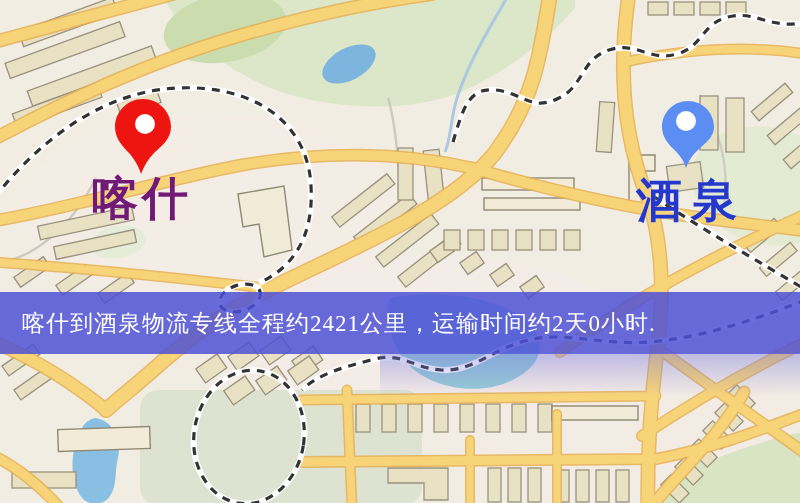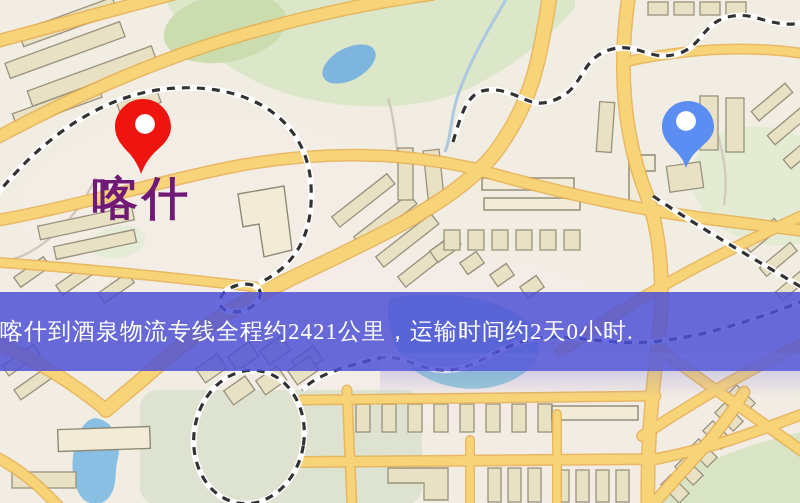--- a/index.html
+++ b/index.html
@@ -3,23 +3,23 @@
 <meta charset="utf-8">
 <style>
   html,body{margin:0;padding:0;background:#888;}
   .stage{position:relative;width:800px;height:503px;overflow:hidden;background:#f2ede3;
          font-family:"Liberation Serif","DejaVu Serif",serif;}
   .stage svg{position:absolute;left:0;top:0;display:block;}
   .map-label{position:absolute;font-weight:700;font-size:46px;line-height:1;white-space:nowrap;
              text-shadow:0 0 1px rgba(255,255,255,.4);}
   .map-label.origin{left:92px;top:176px;color:#701a75;letter-spacing:4px;}
   .map-label.dest{left:636px;top:178px;color:#2438cc;letter-spacing:9px;}
-  .banner{position:absolute;left:0;top:292px;width:800px;height:79px;
+  .banner{position:absolute;left:0;top:292px;width:800px;height:62px;
           background:rgba(76,80,213,.84);display:flex;align-items:center;
-          box-sizing:border-box;color:#ffffff;font-size:23px;
+          box-sizing:border-box;padding-left:22px;color:#ffffff;font-size:23px;
           letter-spacing:1px;}
   .banner-fade{position:absolute;left:380px;top:353px;width:420px;height:44px;
           background:linear-gradient(to bottom,rgba(110,112,224,.40),rgba(110,112,224,0));}
   .bld{fill:#e9e1c4;stroke:#99927e;stroke-width:1.3;}
   .bldw{fill:#f2ebd8;stroke:#8f8974;stroke-width:1.4;}
 </style>
 </head>
 <body>
 
 <div class="stage">
@@ -230,19 +230,20 @@
     <circle cx="145" cy="124" r="10" fill="#ffffff"></circle>
   </g>
 
   <g>
     <path d="M688,101 C673.5,101 662,112.5 662,127 C662,137 668.5,144.5 676,151.5 C681,156.5 684.5,162.5 686,168 C688.5,161 692,155.5 697.5,150.5 C706,142.5 714,137 714,127 C714,112.5 702.5,101 688,101 Z" fill="#5b8df2"></path>
     <circle cx="686" cy="121" r="10" fill="#ffffff"></circle>
   </g>
 </svg>
 
 <div class="map-label origin">喀什</div>
+<div class="map-label dest">酒泉</div>
 
 <div class="banner">
   <span>喀什到酒泉物流专线全程约2421公里，运输时间约2天0小时.</span>
 </div>
 <div class="banner-fade"></div>
 
 </div>
 
 </body></html>

